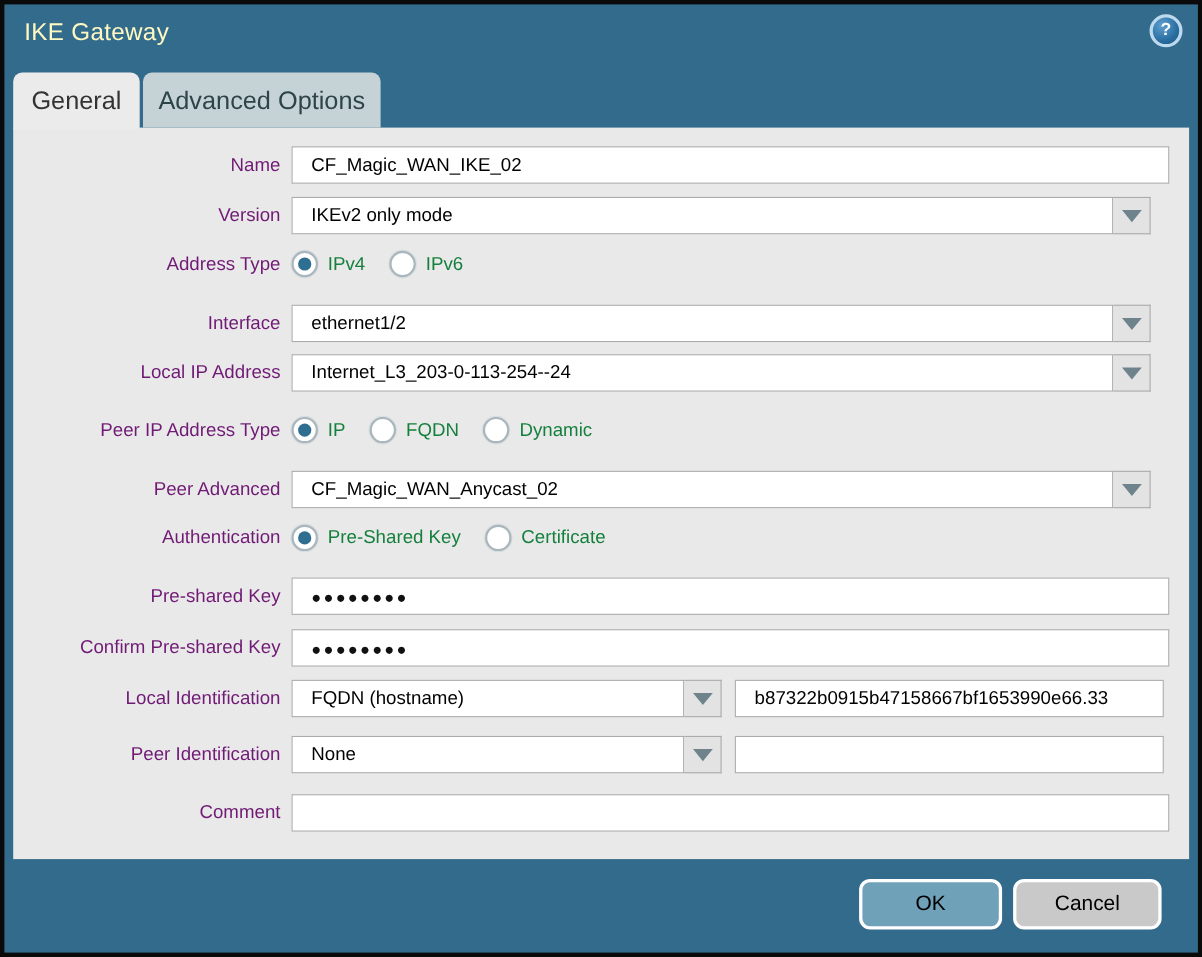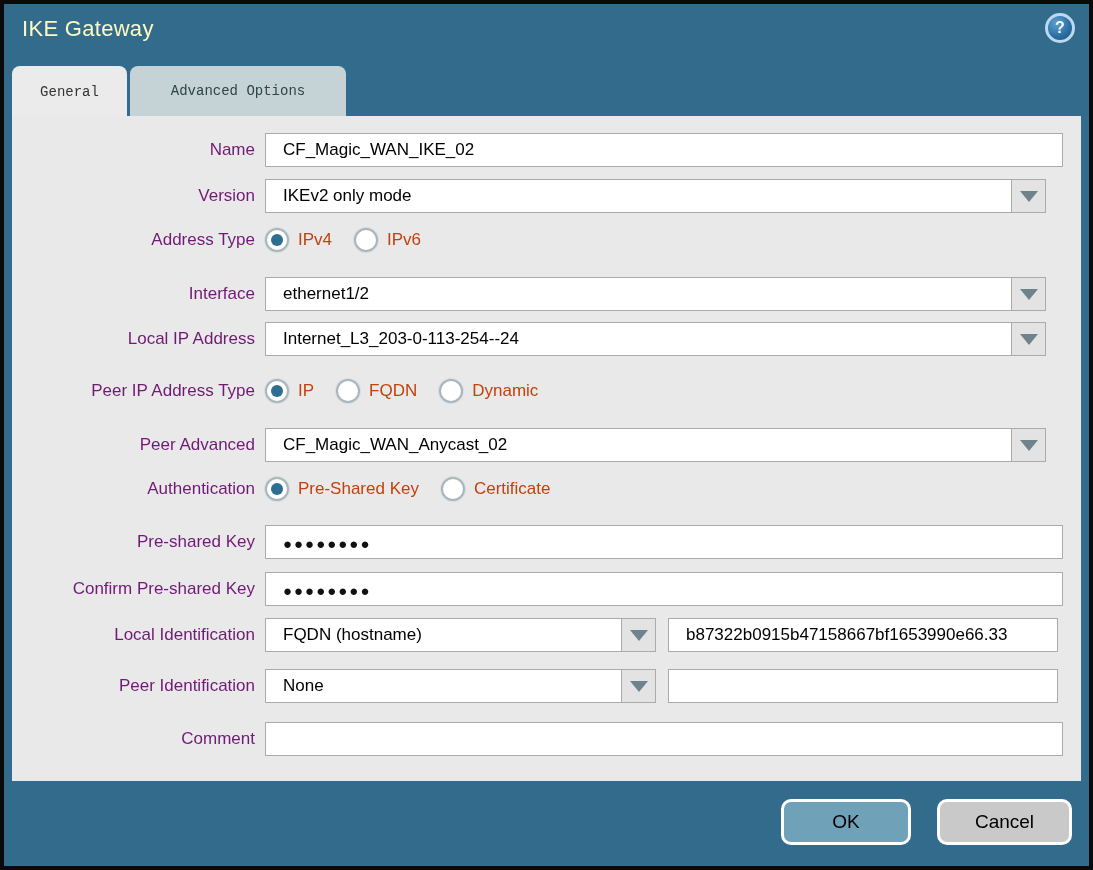--- a/index.html
+++ b/index.html
@@ -27,21 +27,21 @@
     color:#fff; font-size:16px; font-weight:bold;
     display:flex; align-items:center; justify-content:center;
     cursor:pointer;
   }
 
   
   .tab {
     position:absolute; top:62px; height:51px;
     border-radius:8px 8px 0 0;
     display:flex; align-items:center; justify-content:center;
-    font-size:14px; cursor:pointer;font-family:Liberation Mono, monospace;
+    font-size:23px; cursor:pointer;
   }
   .tab.active {
     left:8px; width:115px;
     background:#EBEBEB; color:#333333; z-index:3;
   }
   .tab.inactive {
     left:126px; width:216px; height:50px;
     background:#C5D3D6; color:#2E4449; z-index:1;
   }
 
@@ -90,35 +90,35 @@
     background:#fff;
     border:2px solid #A9B6BC;
     box-shadow:0 0 0 1px #d8dde0;
     position:relative; cursor:pointer;
   }
   .radio.selected::after {
     content:""; position:absolute;
     left:4px; top:4px; width:12px; height:12px;
     border-radius:50%; background:#2D6E91;
   }
-  .radio-lbl { font-size:17px; color:#c2410c; margin-left:9px; }
+  .radio-lbl { font-size:17px; color:#15803d; margin-left:9px; }
   .radio + .radio-lbl { }
   .rgap { margin-left:22px; }
 
   .pwd { font-size:15px; letter-spacing:2px; color:#111; padding-top:2px; }
 
   
   .btn {
     position:absolute; top:795px; height:46px;
     border:3px solid #ffffff; border-radius:10px;
     display:flex; align-items:center; justify-content:center;
     font-size:19px; color:#000000; cursor:pointer;
   }
   .btn.ok     { left:777px; width:130px; background:#6FA1B9; }
-  .btn.cancel { left:917px; width:135px; background:#C9C9C9;margin-left:16px; }
+  .btn.cancel { left:917px; width:135px; background:#C9C9C9; }
 </style>
 </head>
 <body>
 
 <div class="window">
 
   <div class="title">IKE Gateway</div>
   <div class="help-icon">
     <span>?</span>
   </div>

